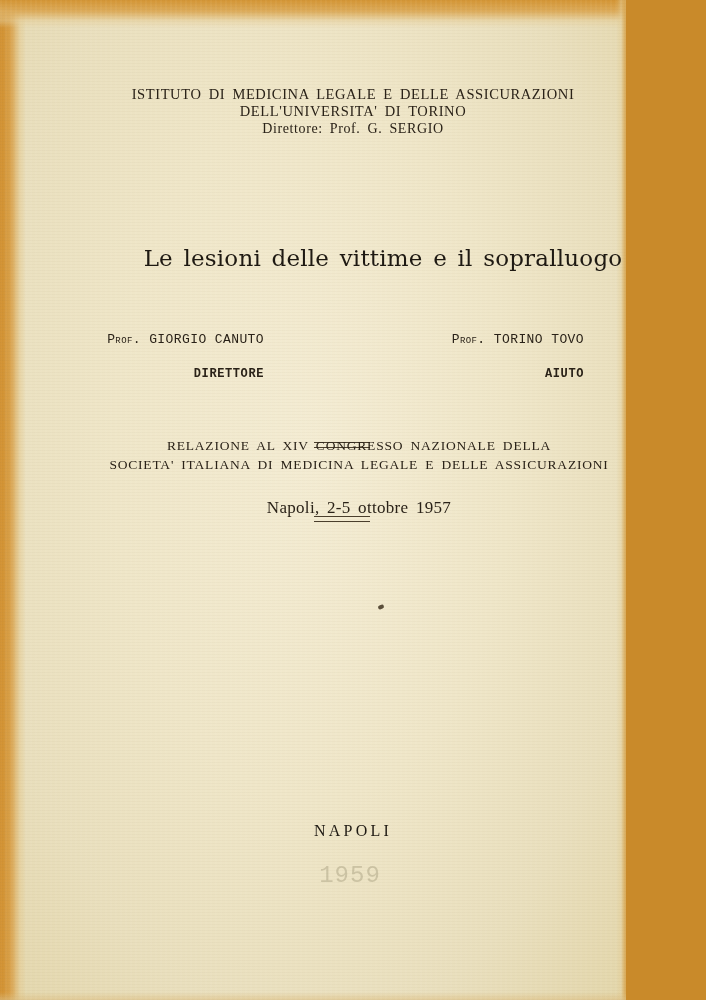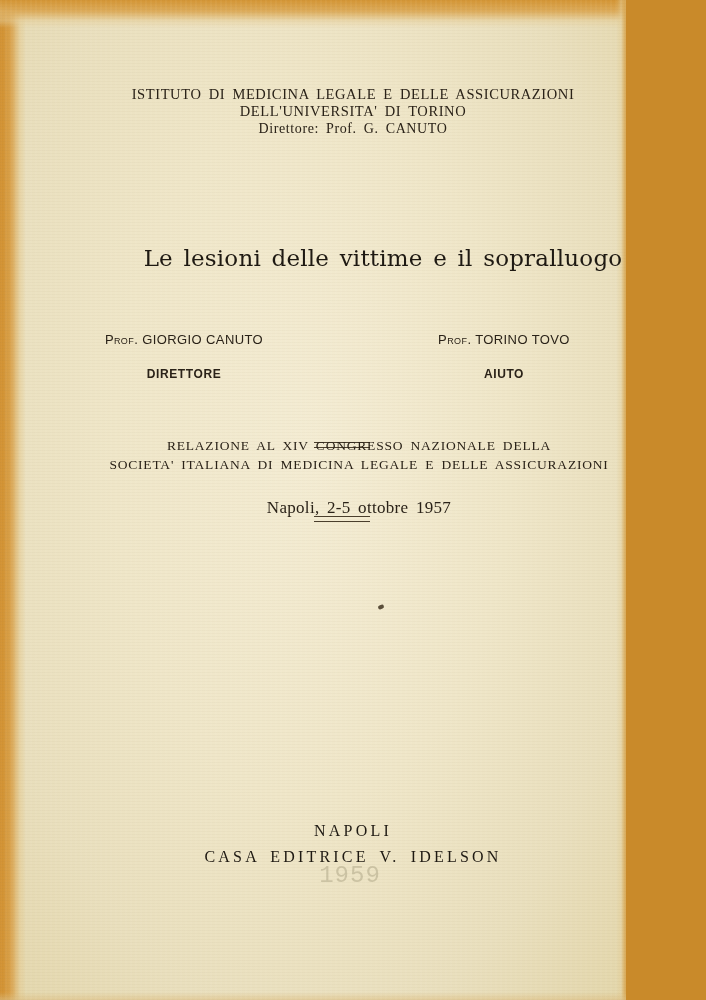--- a/index.html
+++ b/index.html
@@ -67,23 +67,23 @@
       line-height: 28px;
       letter-spacing: 0.2px;
       word-spacing: 3px;
       color: #1e1912;
       padding-left: 30px;
     }
 
     .author {
       position: absolute;
       top: 332px;
-      font-family: Liberation Sans, sans-serif;
+      font-family: Liberation Mono, monospace;
       color: #2a2218;
-      text-align: center;
+      text-align: right;
     }
     .author .name {
       font-size: 13px;
       letter-spacing: 0.4px;
     }
     .author .name .prof { font-variant: small-caps; font-size: 13px; }
     .author .role {
       font-size: 12px;
       letter-spacing: 0.6px;
       font-weight: bold;
@@ -144,21 +144,21 @@
 <div class="page">
   <div class="edge-left"></div>
   <div class="edge-top"></div>
   <div class="edge-right"></div>
   <div class="edge-bottom"></div>
   <div class="texture"></div>
 
   <div class="text inst">
     <div>ISTITUTO DI MEDICINA LEGALE E DELLE ASSICURAZIONI</div>
     <div>DELL'UNIVERSITA' DI TORINO</div>
-    <div class="dir">Direttore: Prof. G. CANUTO</div>
+    <div class="dir">Direttore: Prof. G. SERGIO</div>
   </div>
 
   <div class="text title">
     <div>Le lesioni delle vittime e il sopralluogo</div>
   </div>
 
   <div class="author left">
     <div class="name">
       <span class="prof">Prof.</span>
       <span>GIORGIO CANUTO</span>
@@ -181,17 +181,16 @@
     <div>SOCIETA' ITALIANA DI MEDICINA LEGALE E DELLE ASSICURAZIONI</div>
     <div class="date">Napoli, 2-5 ottobre 1957</div>
   </div>
 
   <div class="rule bottom"></div>
 
   <div class="speck"></div>
 
   <div class="text pub">
     <div>NAPOLI</div>
-    <div>CASA EDITRICE V. IDELSON</div>
   </div>
 
   <div class="stamp">1959</div>
 </div>
 
 </body></html>

